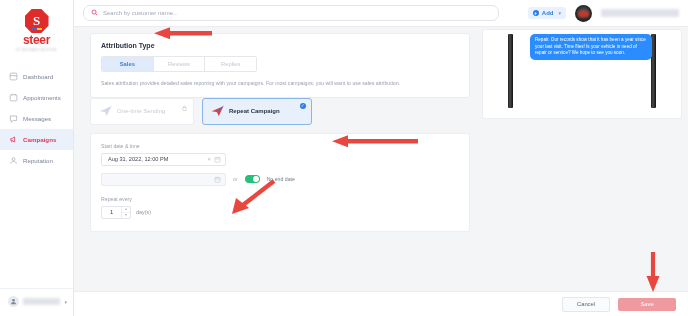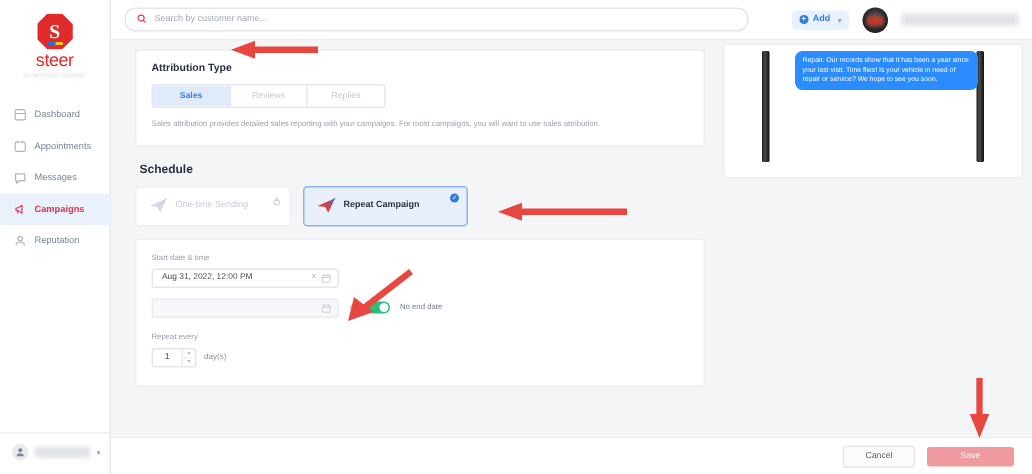--- a/index.html
+++ b/index.html
@@ -71,21 +71,21 @@
     height: 2px;
     display: flex;
   }
   .logo-stripe i { flex: 1; height: 100%; display:block; }
   .logo-stripe i:nth-child(1){ background:#2f6fd0; }
   .logo-stripe i:nth-child(2){ background:#f2c230; }
   .logo-word {
     margin-top: 1px;
     color: #e02b2b;
     font-size: 12px;
-    font-weight: normal;
+    font-weight: bold;
     letter-spacing: -0.3px;
     line-height: 13px;
   }
   .logo-tag {
     margin-top: 1px;
     font-size: 3px;
     color: #b9bdc6;
     letter-spacing: .3px;
     filter: blur(0.9px);
     user-select: none;
@@ -565,21 +565,20 @@
         <div class="card">
           <div class="section-title">Attribution Type</div>
           <div class="seg-tabs">
             <div class="seg-tab active">Sales</div>
             <div class="seg-tab">Reviews</div>
             <div class="seg-tab">Replies</div>
           </div>
           <div class="hint-text">Sales attribution provides detailed sales reporting with your campaigns. For most campaigns, you will want to use sales attribution.</div>
         </div>
 
-        <div class="sched-title">Schedule</div>
 
         <div class="sched-cards">
           <div class="sched-card disabled">
             <span class="paper-plane">
               <svg width="13" height="12" viewBox="0 0 20 18" fill="none">
                 <path d="M1 9.5L19 1.5 12 16.5 9 10.5z" fill="#d7dde6"></path>
                 <path d="M9 10.5L19 1.5" stroke="#c3cad4" stroke-width="1"></path>
               </svg>
             </span>
             <span class="sched-label">One-time Sending</span>

